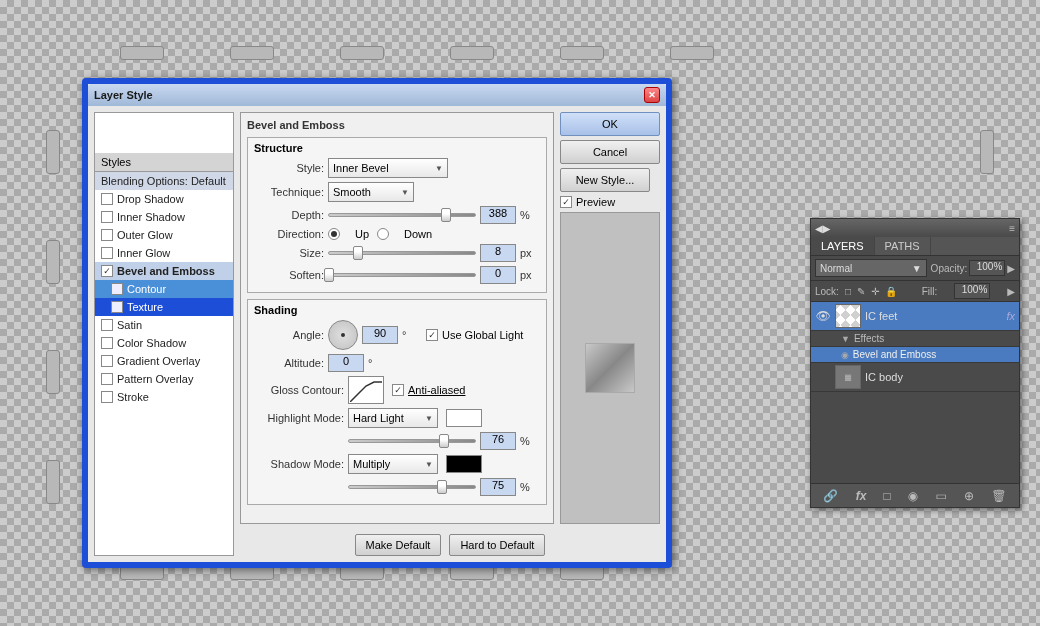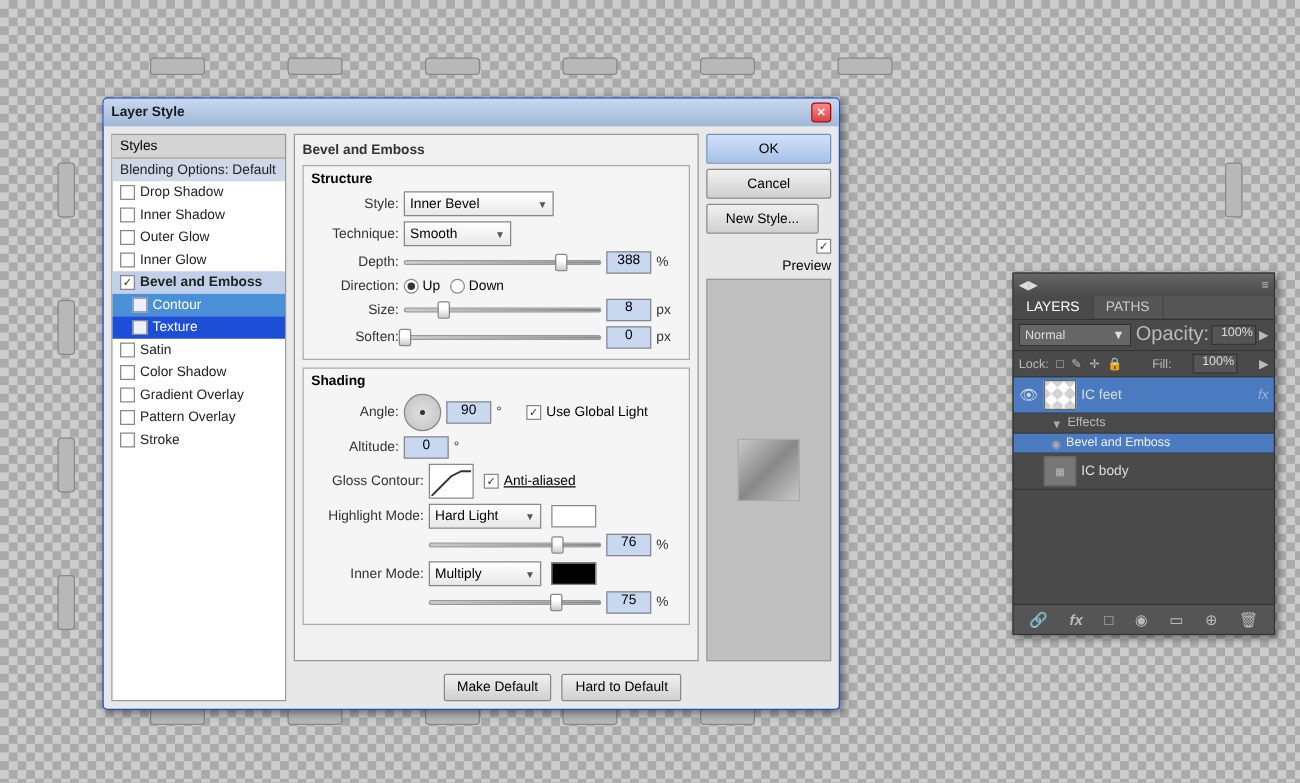--- a/index.html
+++ b/index.html
@@ -27,21 +27,21 @@
     }
 
     
     .dialog {
       position: absolute;
       left: 82px;
       top: 78px;
       width: 590px;
       height: 490px;
       background: #e8e8e8;
-      border: 1px solid #1d4ed8;
+      border: 6px solid #1d4ed8;
       border-radius: 4px;
       box-shadow: 2px 2px 8px rgba(0,0,0,0.5);
     }
 
     .dialog-titlebar {
       background: linear-gradient(to bottom, #c8d8f0, #a0b8d8);
       height: 22px;
       border-radius: 3px 3px 0 0;
       display: flex;
       align-items: center;
@@ -83,20 +83,21 @@
       background: white;
       border: 1px solid #999;
       flex-shrink: 0;
     }
 
     .styles-header {
       background: #d4d4d4;
       border-bottom: 1px solid #999;
       padding: 3px 6px;
       font-size: 11px;
+      margin-top: 40px;
     }
 
     .left-panel-item {
       padding: 3px 6px;
       font-size: 11px;
       cursor: pointer;
       display: flex;
       align-items: center;
       gap: 4px;
       color: #222;
@@ -239,21 +240,21 @@
 
     .radio-group {
       display: flex;
       gap: 8px;
       align-items: center;
     }
 
     .radio-item {
       display: flex;
       align-items: center;
-      gap: 3px;
+      gap: 15px;
       font-size: 11px;
       text-align: right;
     }
 
     .radio-dot {
       width: 12px;
       height: 12px;
       border: 1px solid #888;
       border-radius: 50%;
       background: white;
@@ -356,21 +357,20 @@
       height: 50px;
       background: linear-gradient(135deg, #c8c8c8, #888, #c8c8c8);
       border: 1px solid #aaa;
     }
 
     .preview-checkbox {
       display: flex;
       align-items: flex-end;
       gap: 4px;
       font-size: 11px;
-      flex-direction: column;
     }
 
     
     .bottom-buttons {
       display: flex;
       gap: 8px;
       justify-content: center;
       padding-top: 4px;
     }
 
@@ -452,21 +452,21 @@
     }
 
     .opacity-control {
       display: flex;
       align-items: center;
       gap: 2px;
     }
 
     .opacity-label {
       color: #bbb;
-      font-size: 16px;
+      font-size: 10px;
     }
 
     .opacity-value {
       width: 36px;
       height: 16px;
       background: #555;
       border: 1px solid #333;
       color: #ddd;
       font-size: 10px;
       text-align: right;
@@ -881,21 +881,21 @@
               <div class="slider-container">
                 <div class="slider-bar">
                   <div class="slider-thumb-el" style="left:75%;"></div>
                 </div>
               </div>
               <div class="number-input">76</div>
               <span class="unit-label">%</span>
             </div>
 
             <div class="form-row">
-              <span class="form-label-wide">Inner Mode:</span>
+              <span class="form-label-wide">Shadow Mode:</span>
               <div class="dropdown" style="width:90px;">
                 <span>Multiply</span>
                 <span class="dropdown-arrow">▼</span>
               </div>
               <div class="color-swatch black" style="margin-left:4px;"></div>
             </div>
 
             <div class="form-row">
               <span class="form-label-wide" style="width:90px;"></span>
               <div class="slider-container">

